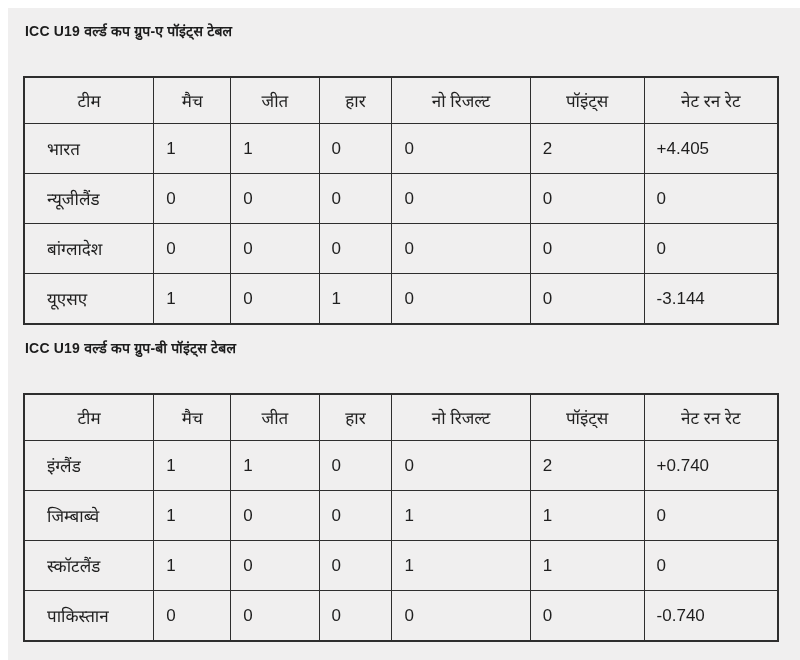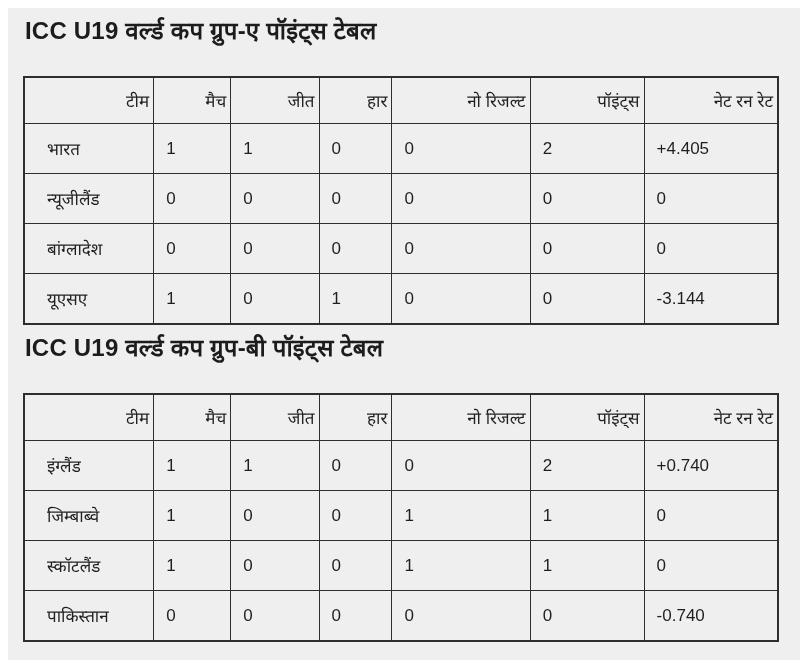--- a/index.html
+++ b/index.html
@@ -19,21 +19,21 @@
     position: absolute;
     left: 8px;
     top: 8px;
     width: 792px;
     height: 652px;
     background: #f0efef;
   }
   .section-title {
     margin: 0;
     padding: 8px 0 0 17px;
-    font-size: 24px;
+    font-size: 14px;
     line-height: 30px;
     font-weight: bold;
     color: #1c1c1c;
     letter-spacing: 0.2px;
   }
   .section-title.second {
   }
   table.points-table {
     border-collapse: collapse;
     table-layout: fixed;
@@ -45,21 +45,21 @@
   table.points-table th,
   table.points-table td {
     border: 1px solid #2e2e2e;
     color: #1f1f1f;
     font-size: 17px;
     overflow: hidden;
     white-space: nowrap;
   }
   table.points-table th {
     height: 45px;
-    text-align: right;
+    text-align: center;
     vertical-align: middle;
     font-weight: normal;
     padding: 0 4px;
   }
   table.points-table td {
     height: 49px;
     text-align: left;
     vertical-align: middle;
     padding: 0 4px 0 12px;
   }

